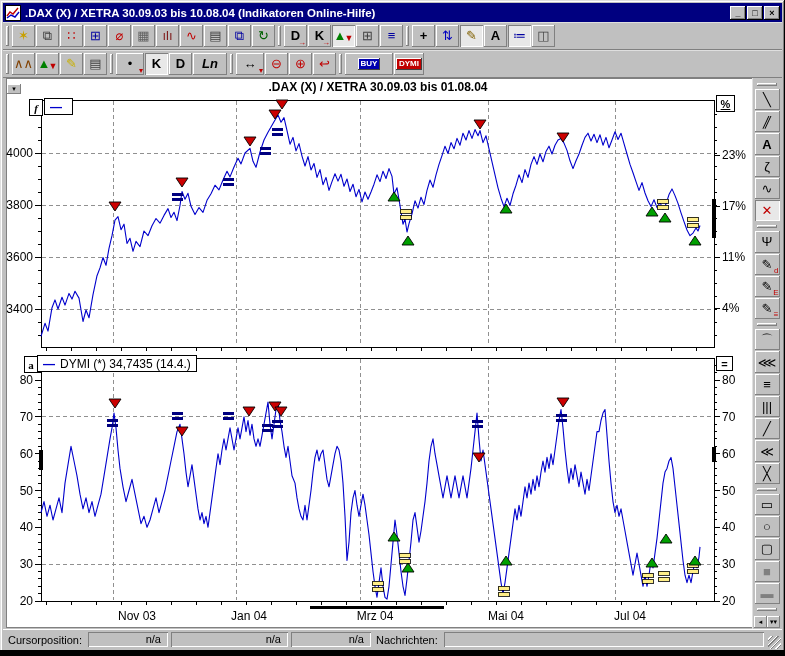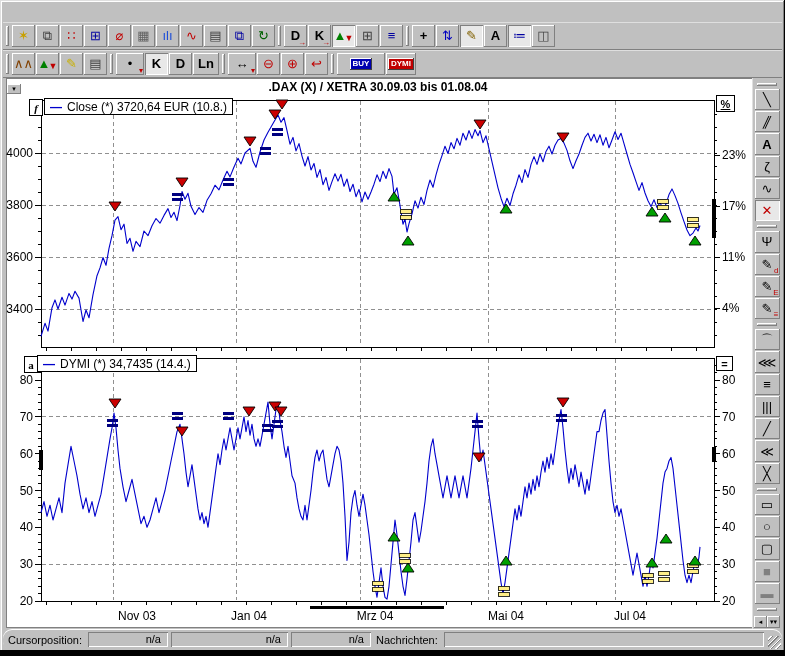--- a/index.html
+++ b/index.html
@@ -50,34 +50,48 @@
   .cornerbtn{position:absolute;background:#fff;border:1px solid #000;display:flex;align-items:center;
     justify-content:center;font-size:11px;font-weight:bold;}
   #btn-f{left:29px;top:99px;width:12px;height:15px;font-family:"Liberation Serif",serif;font-style:italic;}
   #btn-pct{left:716px;top:95px;width:17px;height:15px;text-decoration:underline;}
   #btn-a{left:24px;top:356px;width:12px;height:15px;font-family:"Liberation Serif",serif;}
   #btn-eq{left:716px;top:356px;width:15px;height:13px;}
   #collapsebtn{position:absolute;left:7px;top:84px;width:14px;height:10px;background:#c0c0c0;
     box-shadow:inset -1px -1px #808080, inset 1px 1px #fff;font-size:7px;line-height:9px;text-align:center;}
   
   #statusbar{position:absolute;left:3px;right:3px;bottom:6px;height:21px;background:#c0c0c0;
-    box-shadow:inset 0 1px #fff;display:flex;align-items:center;font-size:11px;border-radius:9px;}
+    box-shadow:inset 0 1px #fff;display:flex;align-items:center;font-size:11px;}
   .sb-label{margin:0 6px 0 5px;white-space:nowrap;}
   .sb-field{height:15px;background:#c0c0c0;box-shadow:inset 1px 1px #808080, inset -1px -1px #fff;
     text-align:right;padding:1px 7px 0 2px;box-sizing:border-box;}
   #sb-msg{flex:1;margin-right:18px;text-align:left;}
   #sb-grip{position:absolute;right:1px;bottom:1px;width:13px;height:13px;
     background:repeating-linear-gradient(135deg,transparent 0 2px,#fff 2px 3px,#808080 3px 4px);}
   #blackbar{position:absolute;left:0;right:0;bottom:0;height:6px;background:#000;}
 </style>
 </head>
 <body>
 
 <div id="screen">
 
+  <div class="titlebar">
+    <div class="appicon">
+      <svg width="14" height="14" viewBox="0 0 14 14">
+        <polyline points="1,10 4,6 7,8 12,2" fill="none" stroke="#c00000" stroke-width="1.4"></polyline>
+        <polyline points="1,12 5,9 9,11 13,6" fill="none" stroke="#0000c0" stroke-width="1.4"></polyline>
+      </svg>
+    </div>
+    <div class="ttext">.DAX (X) / XETRA 30.09.03 bis 10.08.04 (Indikatoren Online-Hilfe)</div>
+    <div class="tbtns" id="titlebar-buttons">
+        <div class="tb-ctl">_</div>
+        <div class="tb-ctl">□</div>
+        <div class="tb-ctl">×</div>
+      </div>
+  </div>
 
   <div class="toolbar" id="toolbar1">
       <div class="vgrip"></div>
       <div class="tbtn">
         <span class="g" style="color: rgb(200, 160, 0);">✶</span>
       </div>
       <div class="tbtn">
         <span class="g" style="color: rgb(64, 64, 64);">⧉</span>
       </div>
       <div class="tbtn">
@@ -86,21 +100,21 @@
       <div class="tbtn">
         <span class="g" style="color: rgb(0, 0, 160);">⊞</span>
       </div>
       <div class="tbtn">
         <span class="g" style="color: rgb(192, 0, 0);">⌀</span>
       </div>
       <div class="tbtn">
         <span class="g" style="color: rgb(96, 96, 96);">▦</span>
       </div>
       <div class="tbtn">
-        <span class="g" style="color: #1d4ed8;">ılı</span>
+        <span class="g" style="color: #7f1d1d;">ılı</span>
       </div>
       <div class="tbtn">
         <span class="g" style="color: rgb(192, 0, 0);">∿</span>
       </div>
       <div class="tbtn">
         <span class="g" style="color: rgb(64, 64, 64);">▤</span>
       </div>
       <div class="tbtn">
         <span class="g" style="color: rgb(0, 0, 160);">⧉</span>
       </div>
@@ -165,21 +179,21 @@
       <div class="tbtn" style="width: 28px;">
         <span class="g">•</span>
         <span class="sub">▾</span>
       </div>
       <div class="tbtn pressed">
         <span class="g bold">K</span>
       </div>
       <div class="tbtn">
         <span class="g bold">D</span>
       </div>
-      <div class="tbtn" style="width: 26px;">
+      <div class="tbtn" style="width: 34px; font-style: italic;">
         <span class="g bold">Ln</span>
       </div>
       <div class="vgrip"></div>
       <div class="tbtn" style="width: 28px;">
         <span class="g">↔</span>
         <span class="sub">▾</span>
       </div>
       <div class="tbtn">
         <span class="g" style="color: rgb(192, 0, 0);">⊖</span>
       </div>
@@ -504,21 +518,20 @@
       <text x="630" y="620" text-anchor="middle" font-size="12" fill="#000">Jul 04</text>
       <rect x="310" y="606" width="134" height="3" fill="#000" shape-rendering="crispEdges"></rect>
     </svg>
 
   <div id="collapsebtn">
     <span>▾</span>
   </div>
 
   <div class="legend" style="left:44px;top:98px;">
     <span class="dash">—</span>
-    <span>Close (*) 3720,64 EUR (10.8.)</span>
   </div>
   <div class="legend" style="left:37px;top:355px;">
     <span class="dash">—</span>
     <span>DYMI (*) 34,7435 (14.4.)</span>
   </div>
 
   <div class="cornerbtn" id="btn-f">f</div>
   <div class="cornerbtn" id="btn-pct">%</div>
   <div class="cornerbtn" id="btn-a">a</div>
   <div class="cornerbtn" id="btn-eq">=</div>

